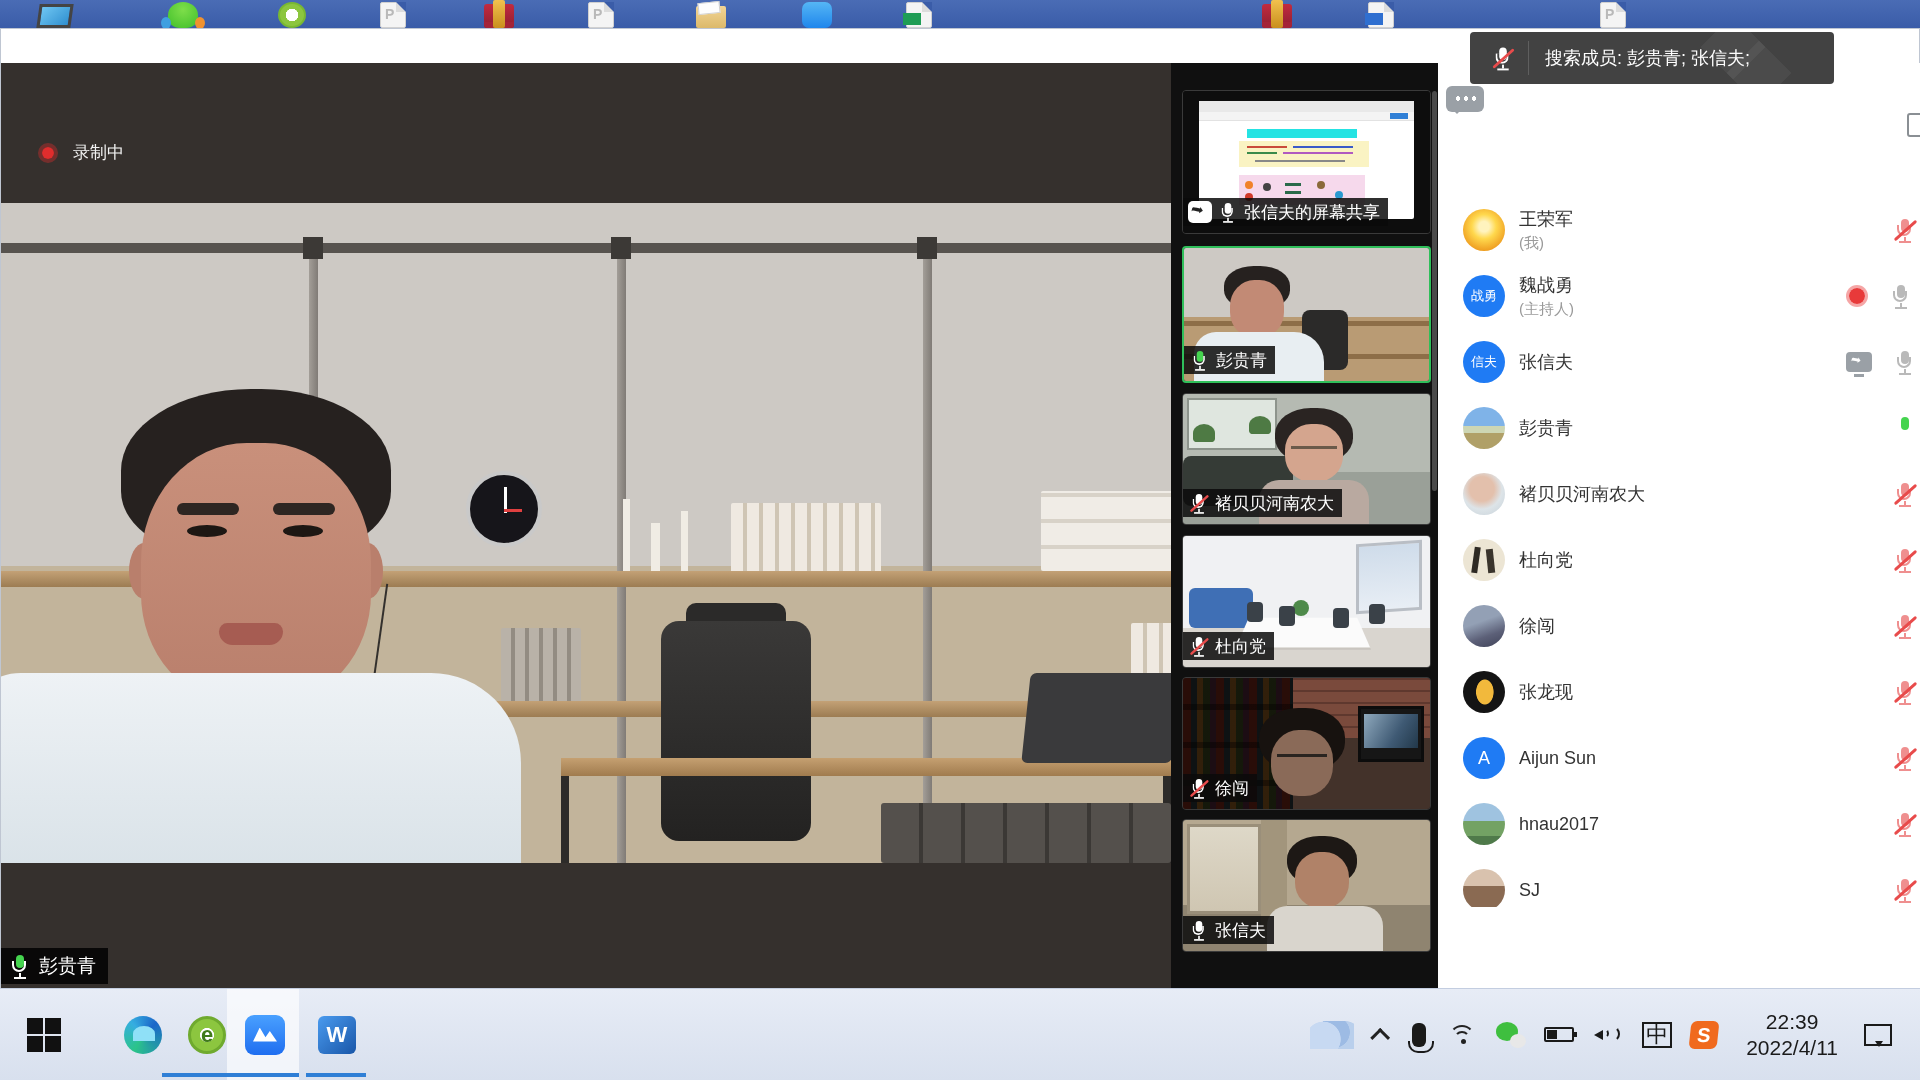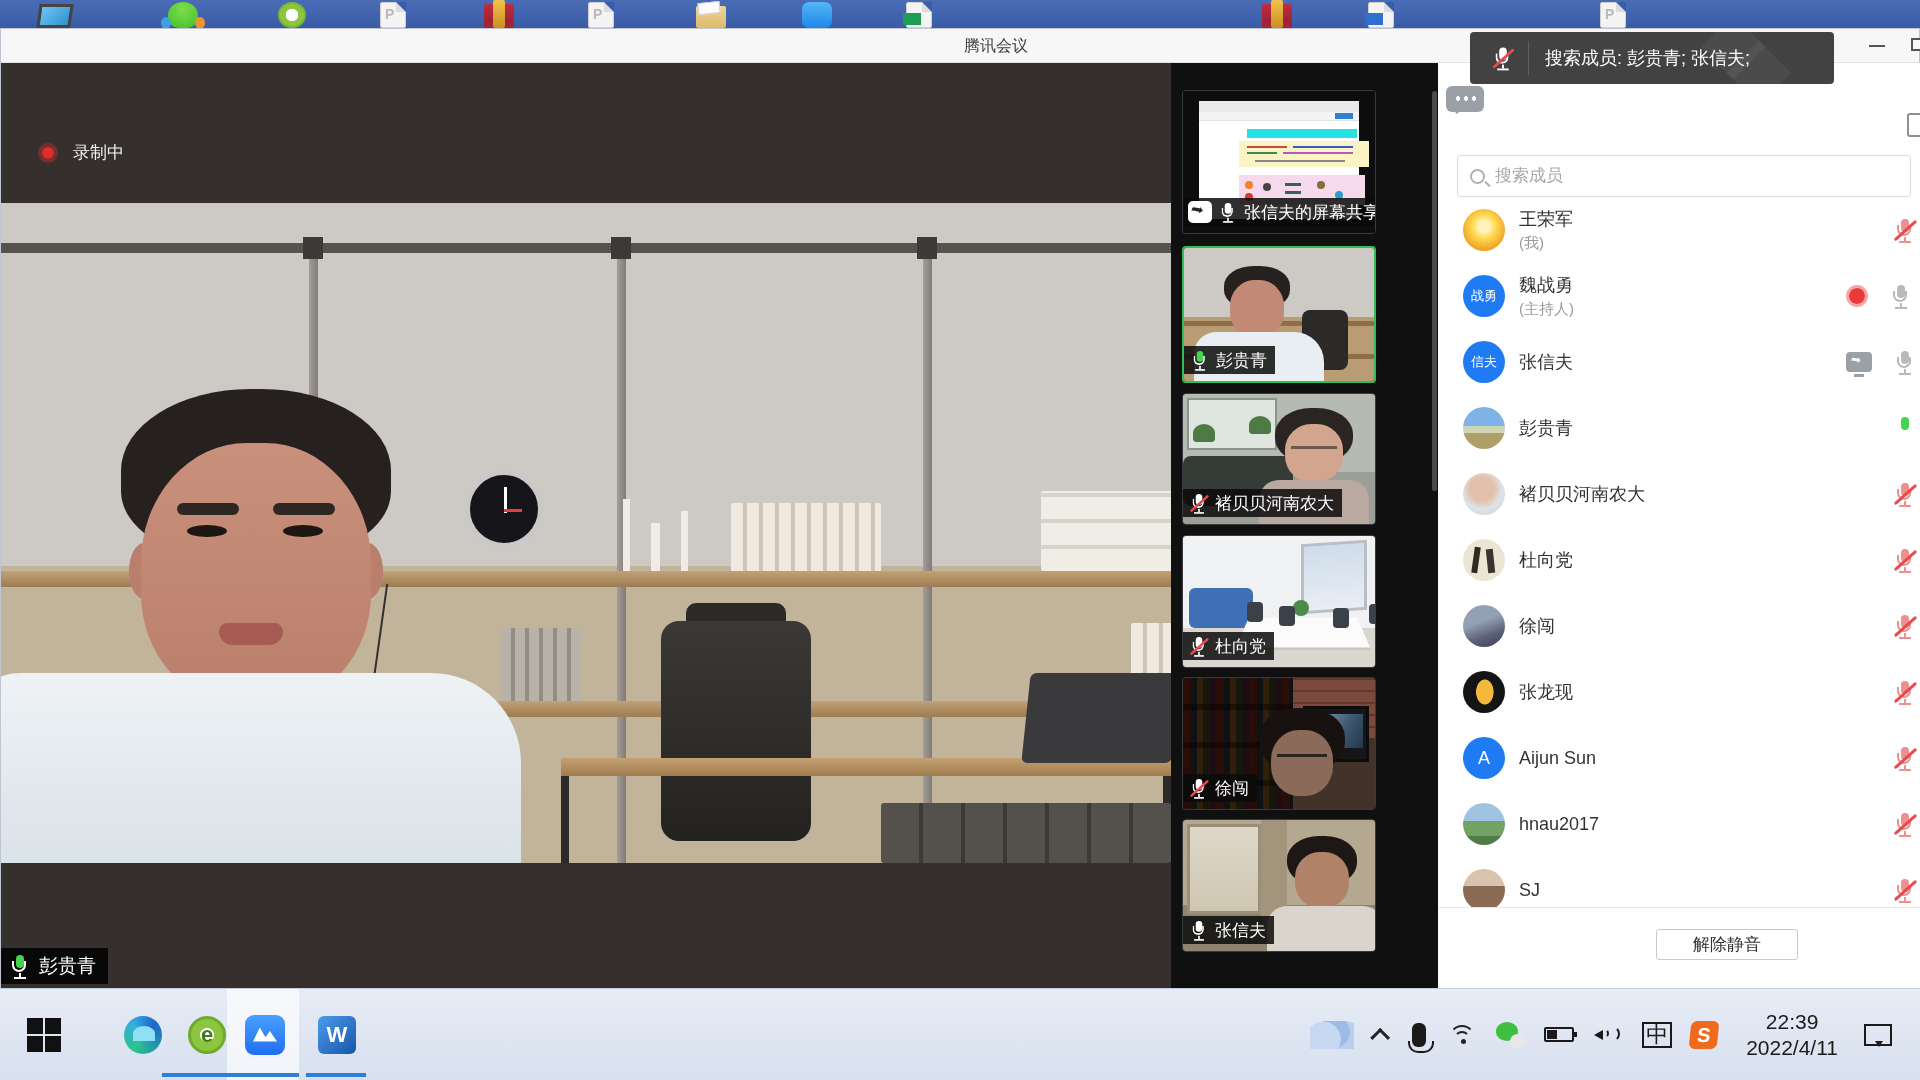--- a/index.html
+++ b/index.html
@@ -84,21 +84,21 @@
   .mic .base { position:absolute; left:5px; top:23px; width:12px; height:2px; background:#fff; }
   .mic.green .cap { background:#45d44f; }
   .mic.gray .cap { background:#b9b9b9; } .mic.gray .arc { border-color:#b9b9b9; } .mic.gray .stem,.mic.gray .base { background:#b9b9b9; }
   .mic.redline .cap { background:#ef8f8f; } .mic.redline .arc { border-color:#ef8f8f; } .mic.redline .stem,.mic.redline .base { background:#ef8f8f; }
   .mic .slash { display:none; }
   .mic.muted .slash { display:block; position:absolute; left:-3px; top:11px; width:29px; height:3px; background:#e84b4b; border-radius:2px; transform:rotate(-42deg); }
 
   
   .strip { position:absolute; left:1170px; top:34px; width:267px; height:925px; background:#101010; overflow:hidden; }
   .scrollthumb { position:absolute; left:261px; top:28px; width:5px; height:400px; background:#4a4a4a; border-radius:3px; }
-  .thumb { position:absolute; left:11px; width:194px; height:140px; background:#1d1d1d; border:1px solid #3a3a3a; border-radius:4px; overflow:hidden; }
+  .thumb { position:absolute; left:11px; width:249px; height:140px; background:#1d1d1d; border:1px solid #3a3a3a; border-radius:4px; overflow:hidden; }
   .thumb.active { border:2px solid #2fbf5a; }
   .thumb-label { position:absolute; left:0; bottom:7px; height:28px; background:rgba(10,10,10,.85); display:flex; align-items:center; gap:5px; padding:0 8px 0 5px; }
   .thumb-label .txt { color:#fff; font-size:17px; white-space:nowrap; }
   .thumb-label .mic { transform:scale(.82); }
   .shareicon { width:24px; height:22px; background:#fff; border-radius:5px; position:relative; flex:0 0 auto; }
   .shareicon:before { content:"\27A5"; position:absolute; left:3px; top:0px; font-size:15px; color:#222; transform:scaleY(-1) rotate(-12deg); }
 
   
   .sc-share { position:absolute; inset:0; background:#0d0d0d; }
   .sc-share .browser { position:absolute; left:16px; top:10px; right:16px; height:118px; background:#fff; border-radius:2px; }
@@ -264,25 +264,20 @@
   <div class="dicon d-file" style="left:1368px">
       <span class="sheet-blue"></span>
     </div>
   <div class="dicon d-file" style="left:1600px">
       <span class="glyph">P</span>
     </div>
 </div>
 
 <div class="window">
 
-  <div class="titlebar">
-    <div class="title">腾讯会议</div>
-    <div class="btn-min"></div>
-    <div class="btn-restore"></div>
-  </div>
 
   <div class="stage">
     <div class="rec">
       <div class="rec-dot"></div>
       <div class="rec-text">录制中</div>
     </div>
 
     <div class="videoframe">
       <div class="beam-h"></div>
       <div class="post" style="left:308px"></div>
@@ -483,24 +478,20 @@
           </span>
         <span class="txt">张信夫</span>
       </div>
     </div>
   </div>
 
   <div class="panel">
     <div class="chatbubble"></div>
     <div class="sidedoc"></div>
 
-    <div class="searchbox">
-      <span class="sicon"></span>
-      <input type="text" placeholder="搜索成员" style="">
-    </div>
 
     <div class="mlist">
 
       <div class="mrow">
         <div class="avatar av-sun"></div>
         <div class="mtext">
           <span class="mname">王荣军</span>
           <span class="msub">(我)</span>
         </div>
         <div class="rowicons">
@@ -683,23 +674,20 @@
               <i class="cap"></i>
               <i class="arc"></i>
               <i class="stem"></i>
               <i class="base"></i>
               <i class="slash"></i>
             </span>
         </div>
       </div>
     </div>
 
-    <div class="pfooter">
-      <button class="unmute-btn">解除静音</button>
-    </div>
   </div>
 </div>
 
 <div class="toast">
   <span class="mic muted">
       <i class="cap"></i>
       <i class="arc"></i>
       <i class="stem"></i>
       <i class="base"></i>
       <i class="slash"></i>

